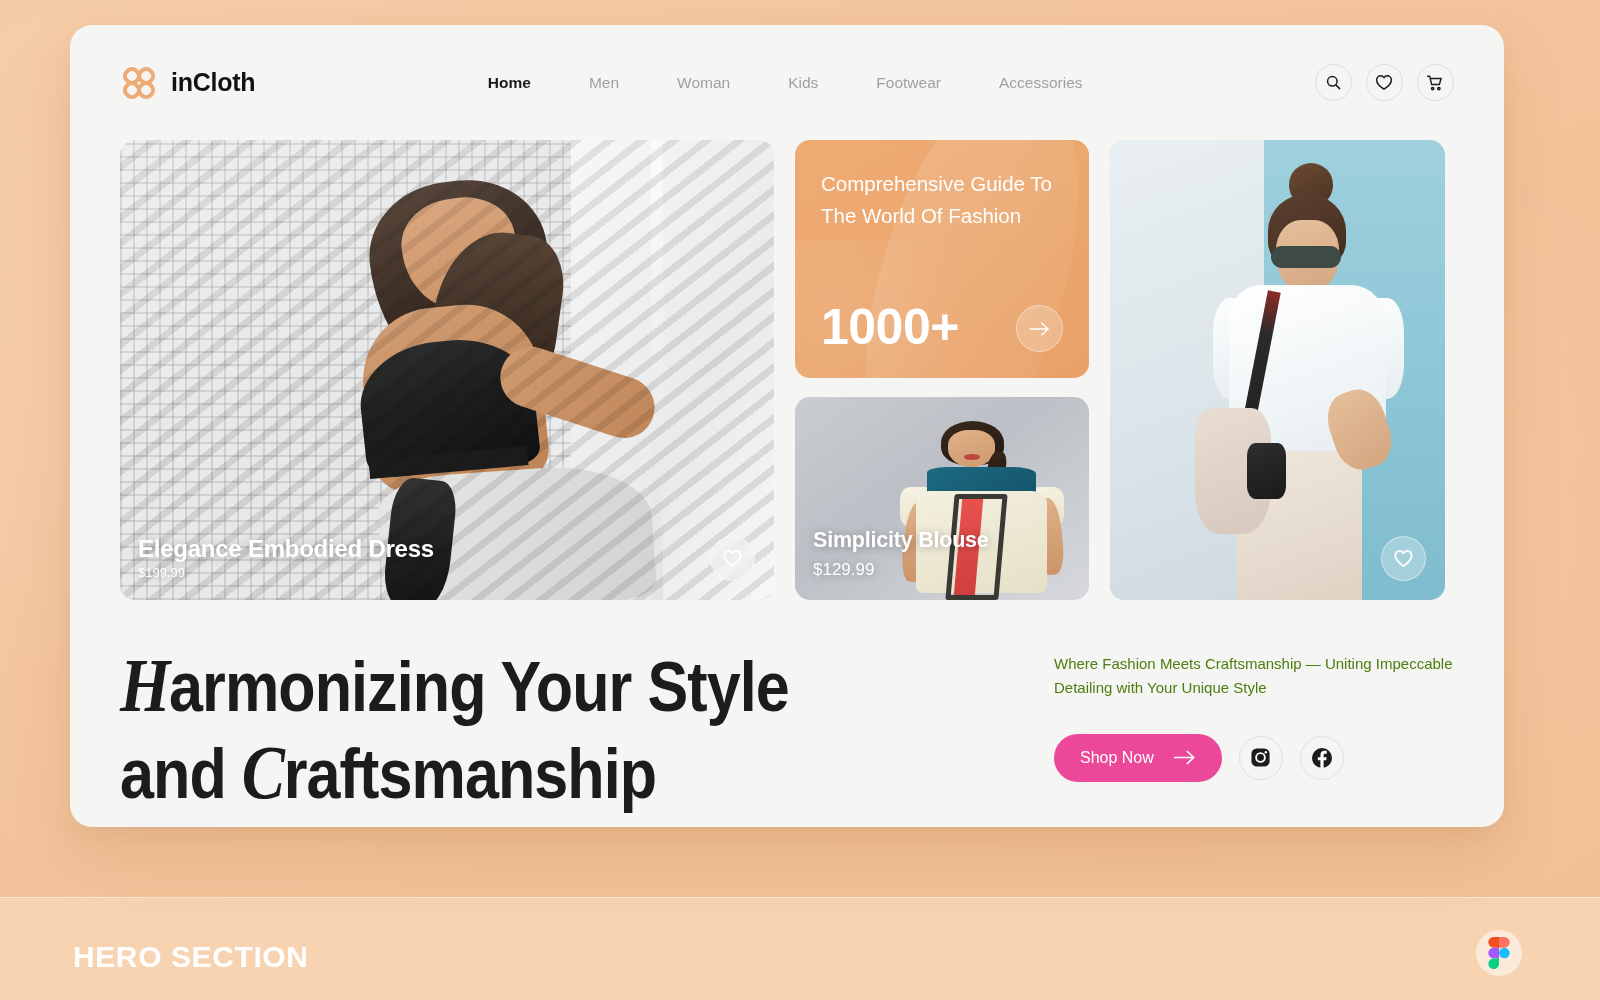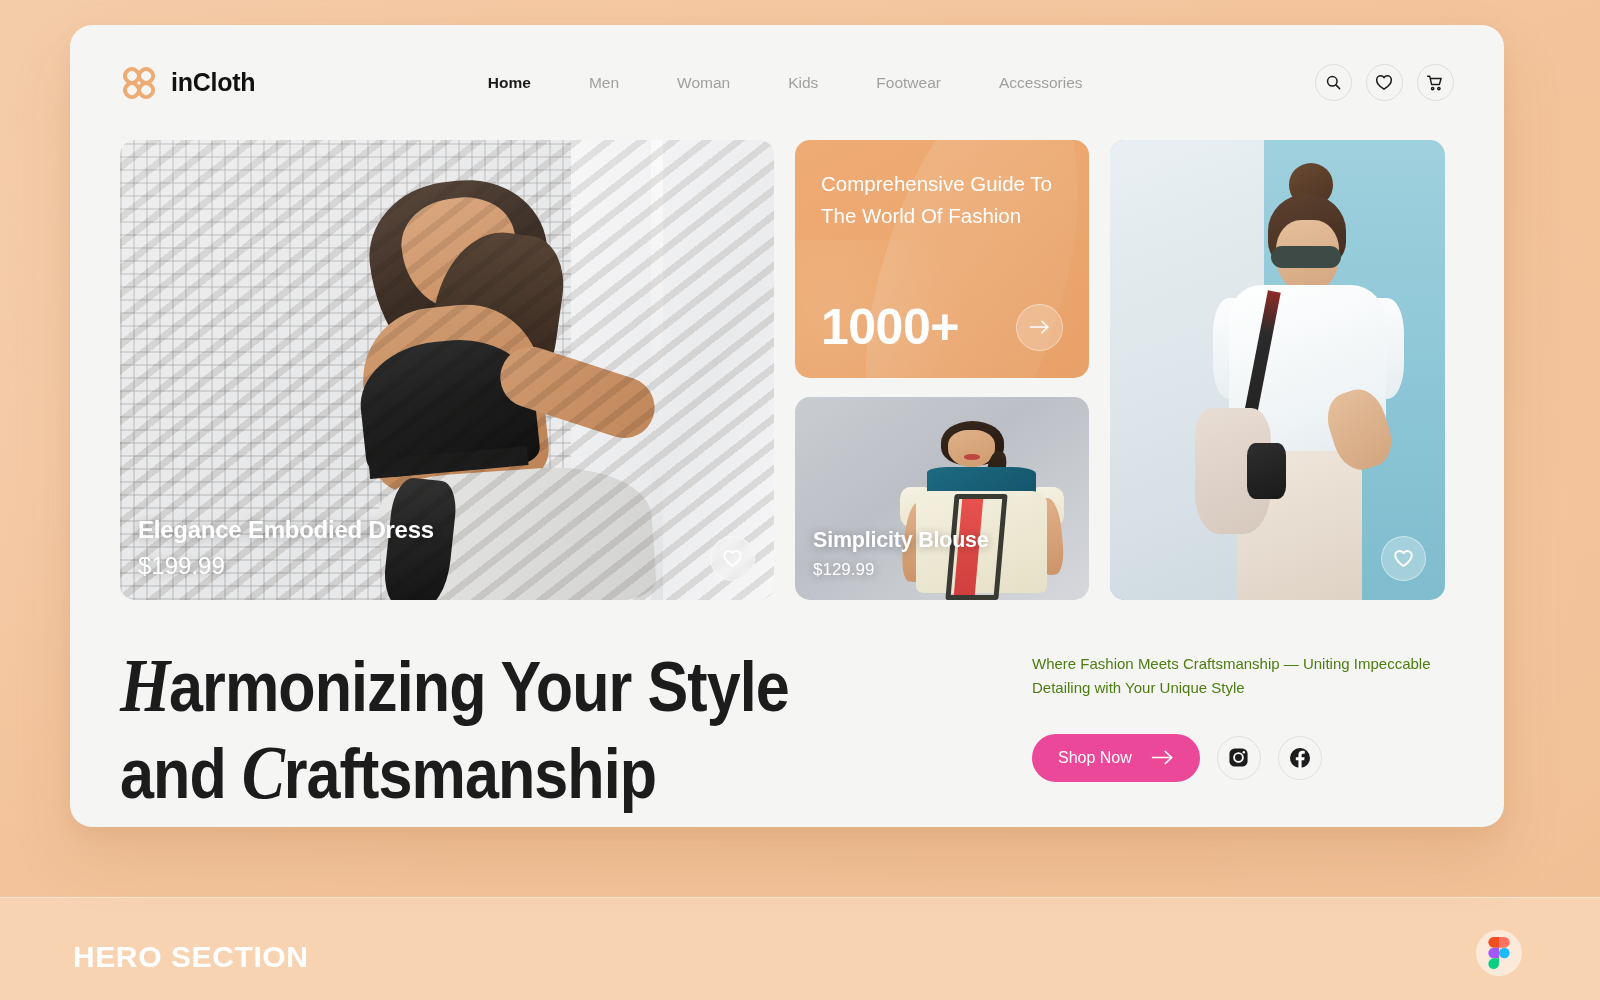--- a/index.html
+++ b/index.html
@@ -163,22 +163,22 @@
     color: #ffffff;
     font-size: 24px;
     font-weight: 700;
     letter-spacing: -0.01em;
     text-shadow: 0 1px 10px rgba(0,0,0,0.30);
     line-height: 1.1;
   }
   .tile-title.sm { font-size: 21.5px; }
   .tile-price {
     color: #ffffff;
-    font-size: 24px;
-    margin-top: 9px;
+    font-size: 13px;
+    margin-top: 3px;
     text-shadow: 0 1px 9px rgba(0,0,0,0.30);
   }
   .tile-price.sm { font-size: 17px; margin-top: 7px; }
 
   .fav-btn {
     position: absolute;
     right: 19px; bottom: 19px;
     width: 45px; height: 45px;
     border-radius: 50%;
     background: rgba(255,255,255,0.28);
@@ -445,21 +445,21 @@
     position: relative;
     color: #ffffff;
     font-size: 20.5px;
     line-height: 1.55;
     font-weight: 400;
     z-index: 2;
   }
   .promo-row {
     position: relative;
     display: flex;
-    align-items: center;
+    align-items: flex-end;
     justify-content: space-between;
     z-index: 2;
   }
   .promo-num {
     color: #ffffff;
     font-size: 50px;
     font-weight: 700;
     letter-spacing: -0.01em;
     line-height: 1;
   }
@@ -471,21 +471,21 @@
     display: flex;
     align-items: center;
     justify-content: center;
     cursor: pointer;
     flex: none;
   }
 
   
   .hero {
     display: flex;
-    padding: 42px 72px 0 50px;
+    padding: 42px 50px 0 50px;
     gap: 40px;
   }
   .hero-left { flex: 1; }
   .headline {
     font-family: "Liberation Sans", sans-serif;
     font-size: 71px;
     font-weight: 700;
     line-height: 1.16;
     color: #1c1c1c;
     letter-spacing: -0.015em;

